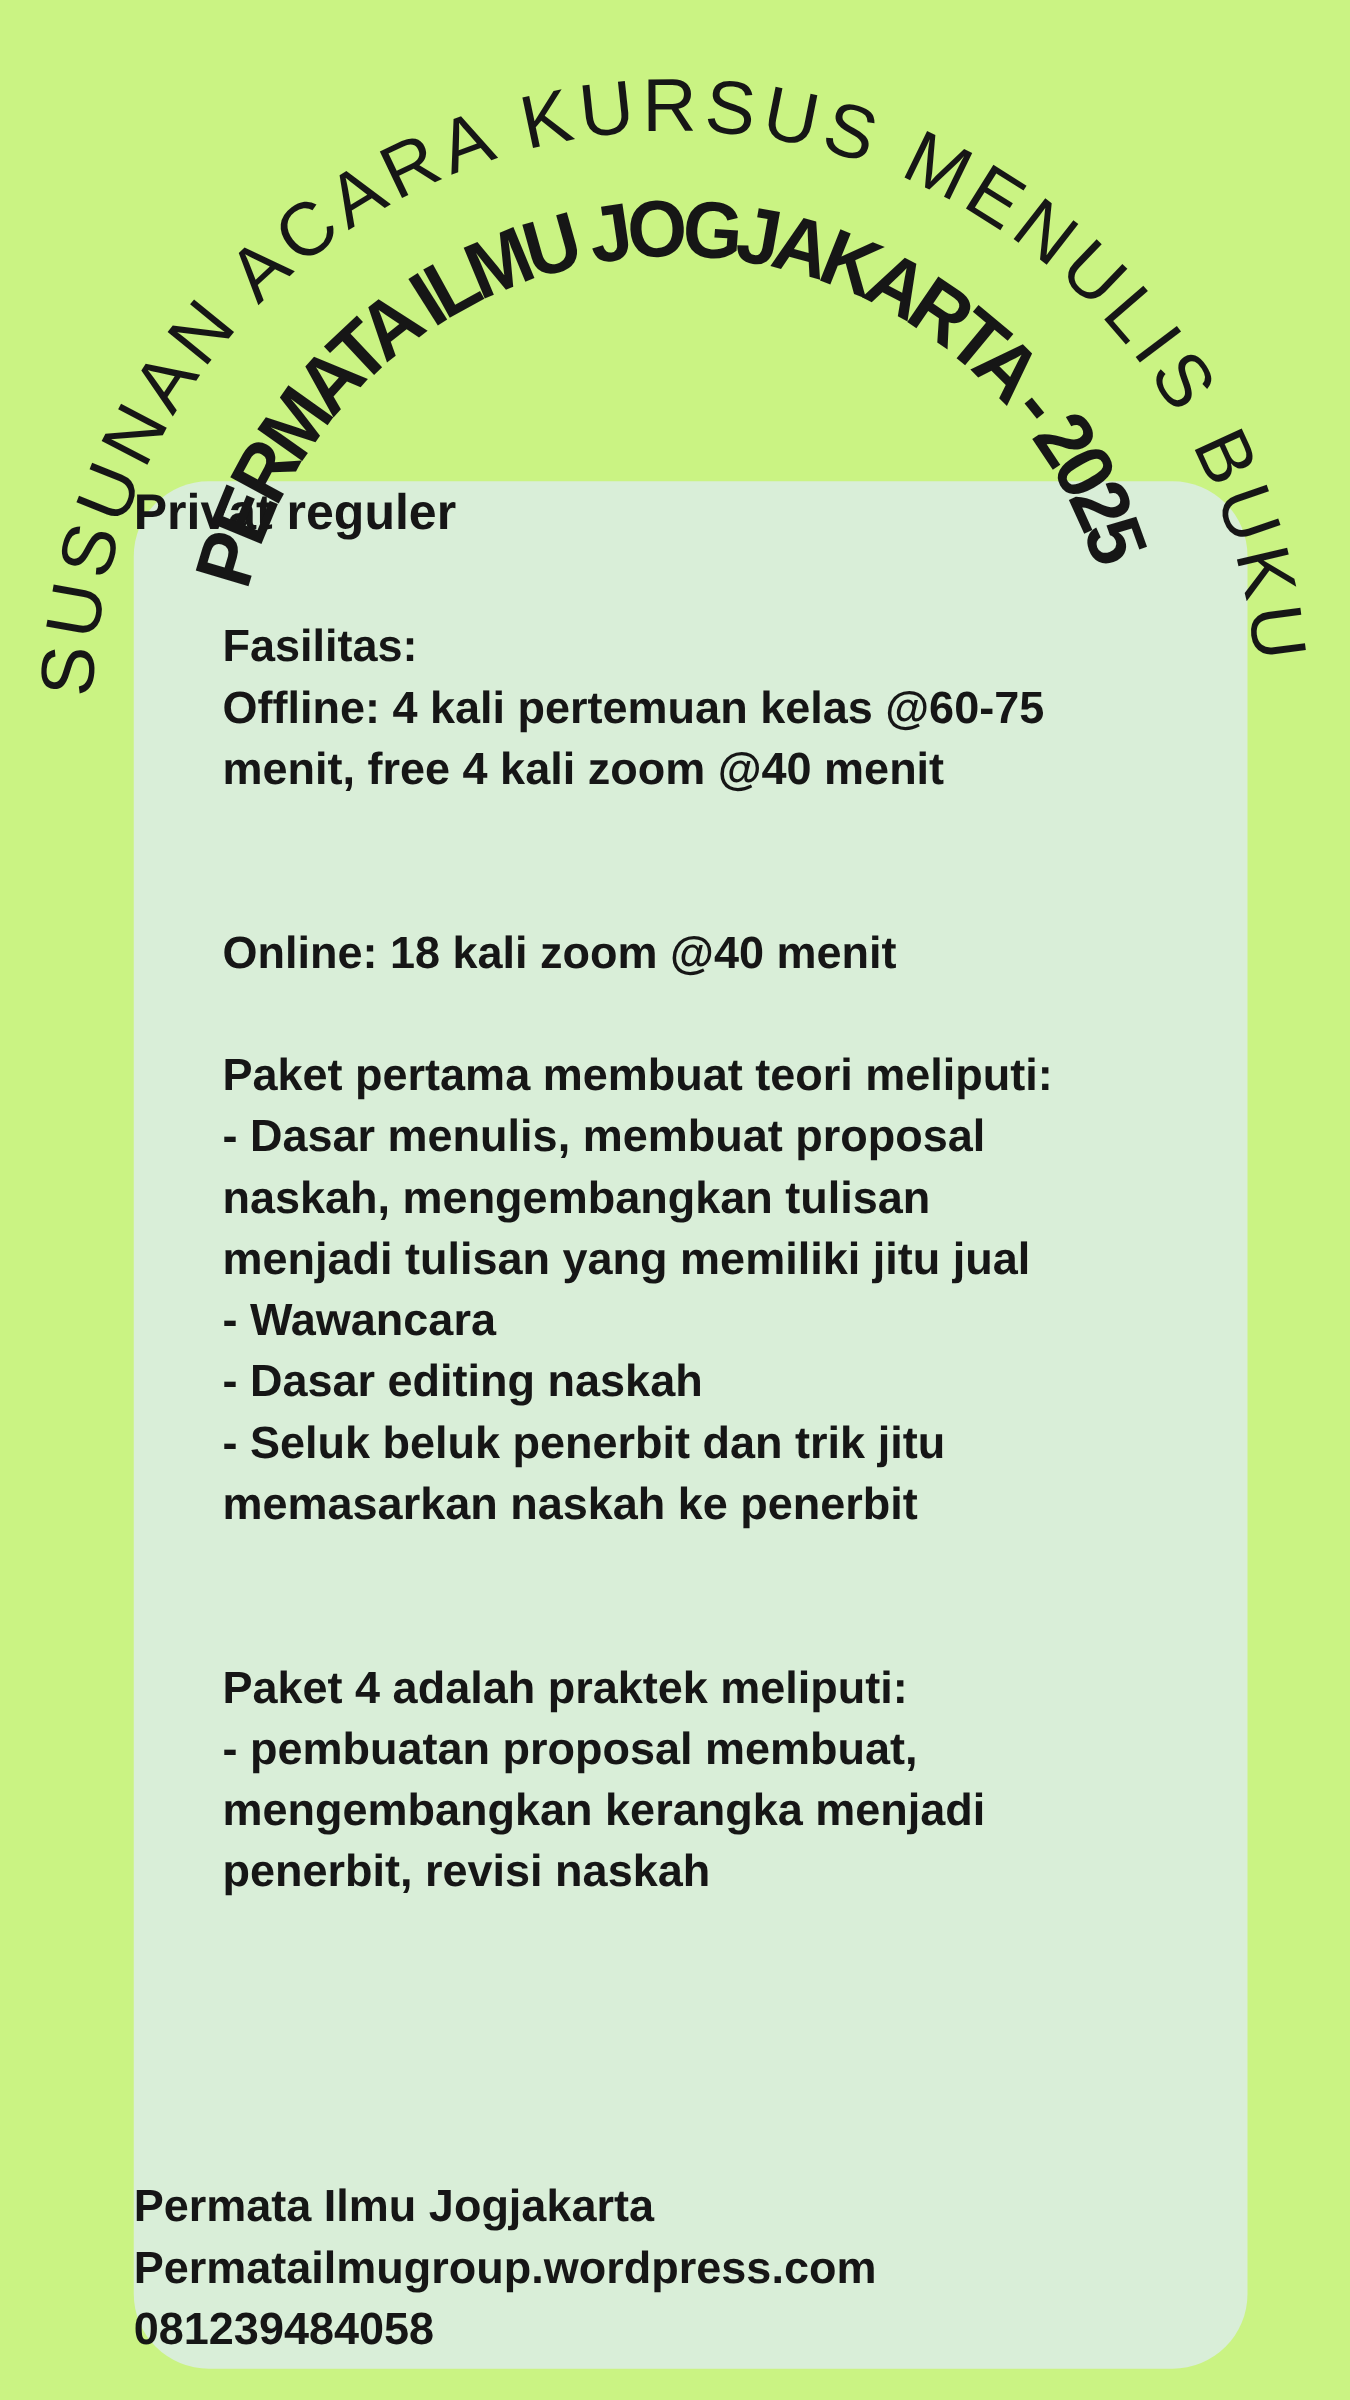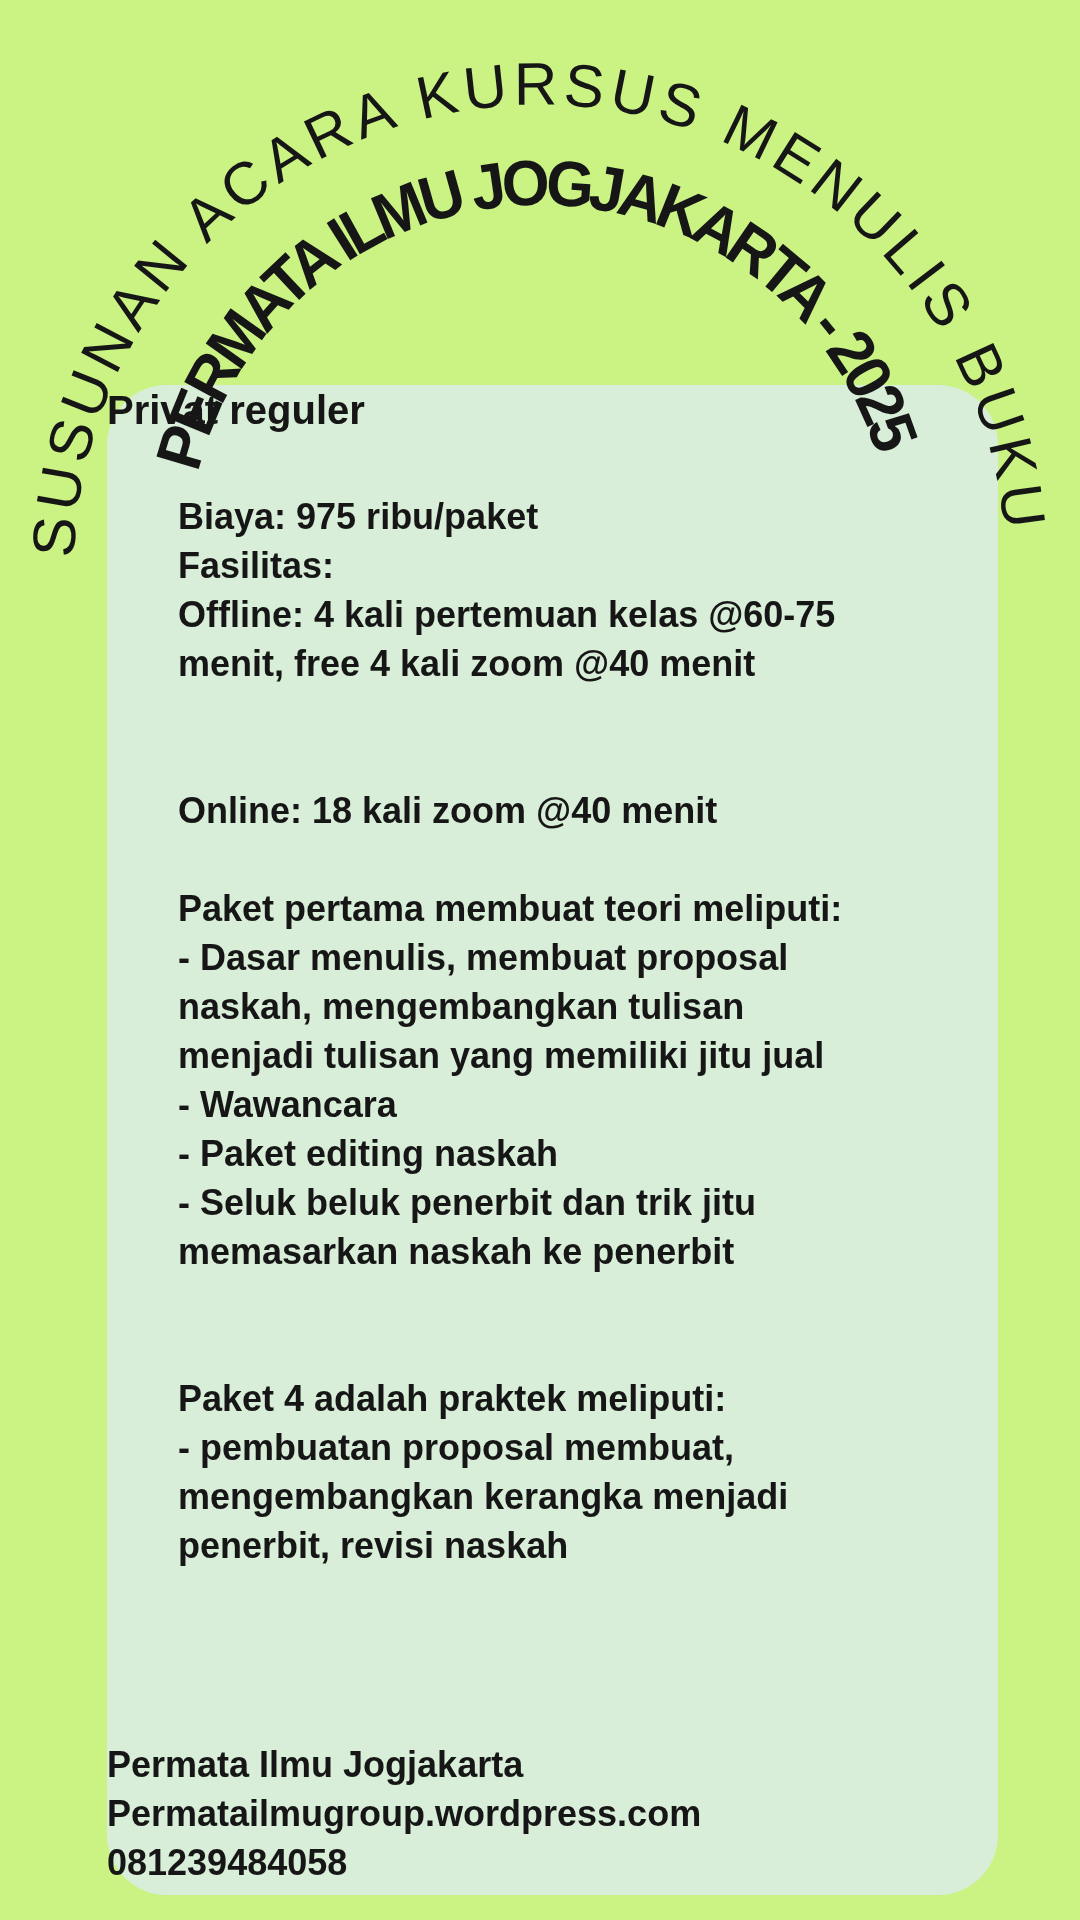--- a/index.html
+++ b/index.html
@@ -96,34 +96,33 @@
 </style>
 </head>
 <body>
 
 <div class="poster">
 
   <div class="card">
     <div class="card-title">Privat reguler</div>
 
     <div class="body-text">
-        <div class="line">Biaya: 975 ribu/paket</div>
         <div class="line">Fasilitas:</div>
         <div class="line">Offline: 4 kali pertemuan kelas @60-75</div>
         <div class="line">menit, free 4 kali zoom @40 menit</div>
         <div class="line"></div>
         <div class="line"></div>
         <div class="line">Online: 18 kali zoom @40 menit</div>
         <div class="line"></div>
         <div class="line">Paket pertama membuat teori meliputi:</div>
         <div class="line">- Dasar menulis, membuat proposal</div>
         <div class="line">naskah, mengembangkan tulisan</div>
         <div class="line">menjadi tulisan yang memiliki jitu jual</div>
         <div class="line">- Wawancara</div>
-        <div class="line">- Paket editing naskah</div>
+        <div class="line">- Dasar editing naskah</div>
         <div class="line">- Seluk beluk penerbit dan trik jitu</div>
         <div class="line">memasarkan naskah ke penerbit</div>
         <div class="line"></div>
         <div class="line"></div>
         <div class="line">Paket 4 adalah praktek meliputi:</div>
         <div class="line">- pembuatan proposal membuat,</div>
         <div class="line">mengembangkan kerangka menjadi</div>
         <div class="line">penerbit, revisi naskah</div>
       </div>
 

